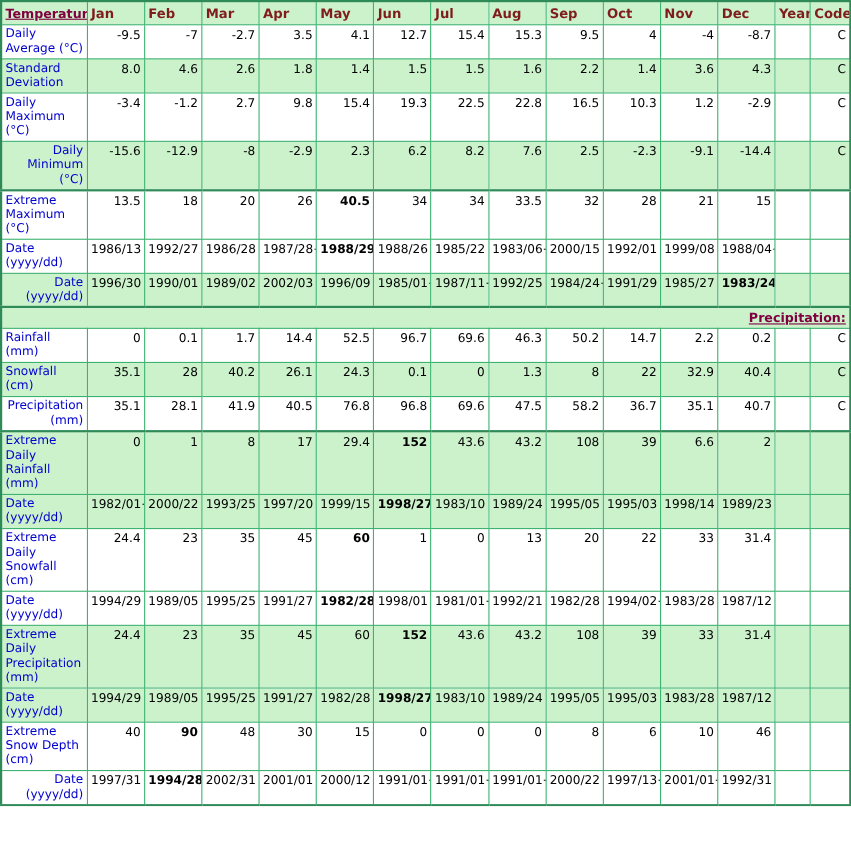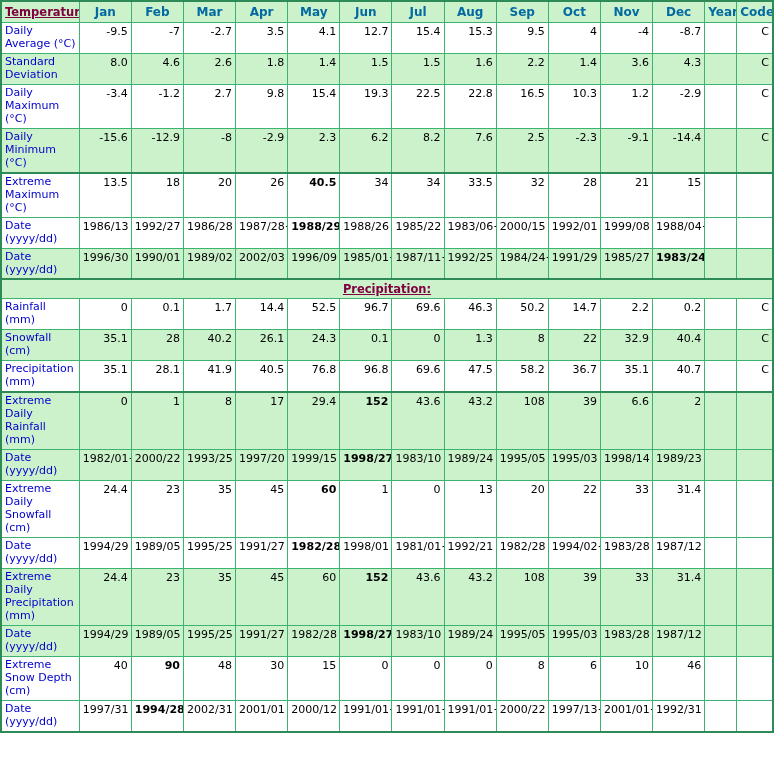--- a/index.html
+++ b/index.html
@@ -27,63 +27,63 @@
   }
   
   col.c-label  { width: 78px; }
   col.c-month  { width: 52px; }
   col.c-year   { width: 32px; }
   col.c-code   { width: 36px; }
 
   
   tr.hdr td {
     background: #ccf2cc;
-    text-align: center;
+    text-align: left;
     font-weight: bold;
-    color: #0369a1;
+    color: #7f1d1d;
     font-size: 12px;
     vertical-align: middle;
     padding-top: 3px;
     padding-bottom: 3px;
   }
   tr.hdr td.corner {
     text-align: left;
     color: #800040;
     text-decoration: underline;
     font-size: 11.5px;
   }
   
   tr.section td {
     background: #ccf2cc;
     color: #800040;
     font-weight: bold;
     text-decoration: underline;
     font-size: 11.5px;
-    text-align: center;
+    text-align: right;
     padding-top: 2px;
     padding-bottom: 2px;
   }
   
   td.rowlabel {
     color: #0000cd;
     font-weight: normal;
     font-size: 11.5px;
     text-align: left;
     line-height: 1.18;
   }
   td.val {
     text-align: right;
     color: #000000;
     font-size: 11.5px;
     font-weight: normal;
   }
   td.val.bold { font-weight: bold; }
   tr.shade td { background: #ccf2cc; }
   tr.plain td { background: #ffffff; }
-  tr.thickbottom td { border-bottom: 2px solid #2e8b57; }
+  tr.thickbottom td { border-bottom: 2px solid #2e8b57; text-align: right; }
 </style>
 </head>
 <body>
 
 <table class="climate">
   <colgroup>
     <col class="c-label">
     <col class="c-month">
       <col class="c-month">
       <col class="c-month">

